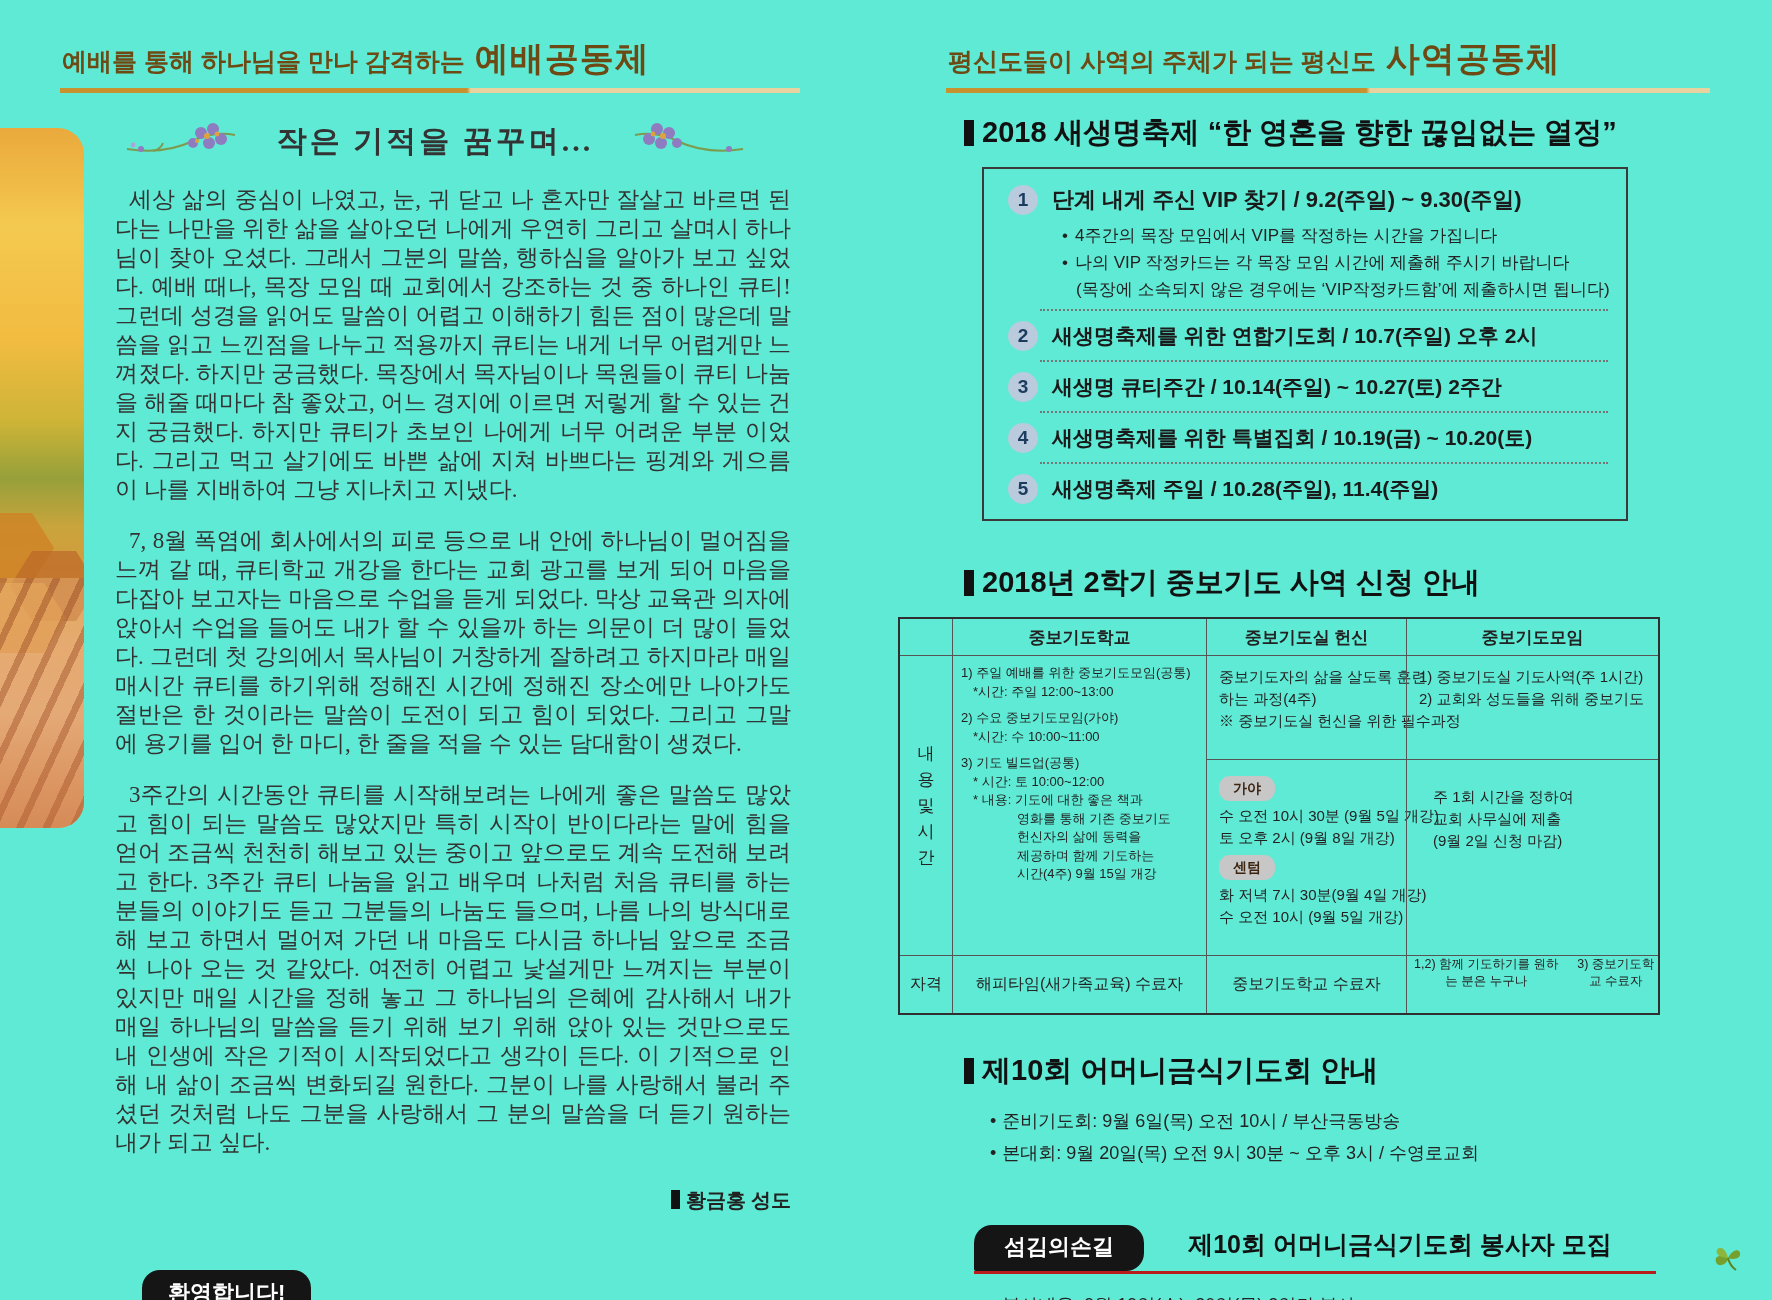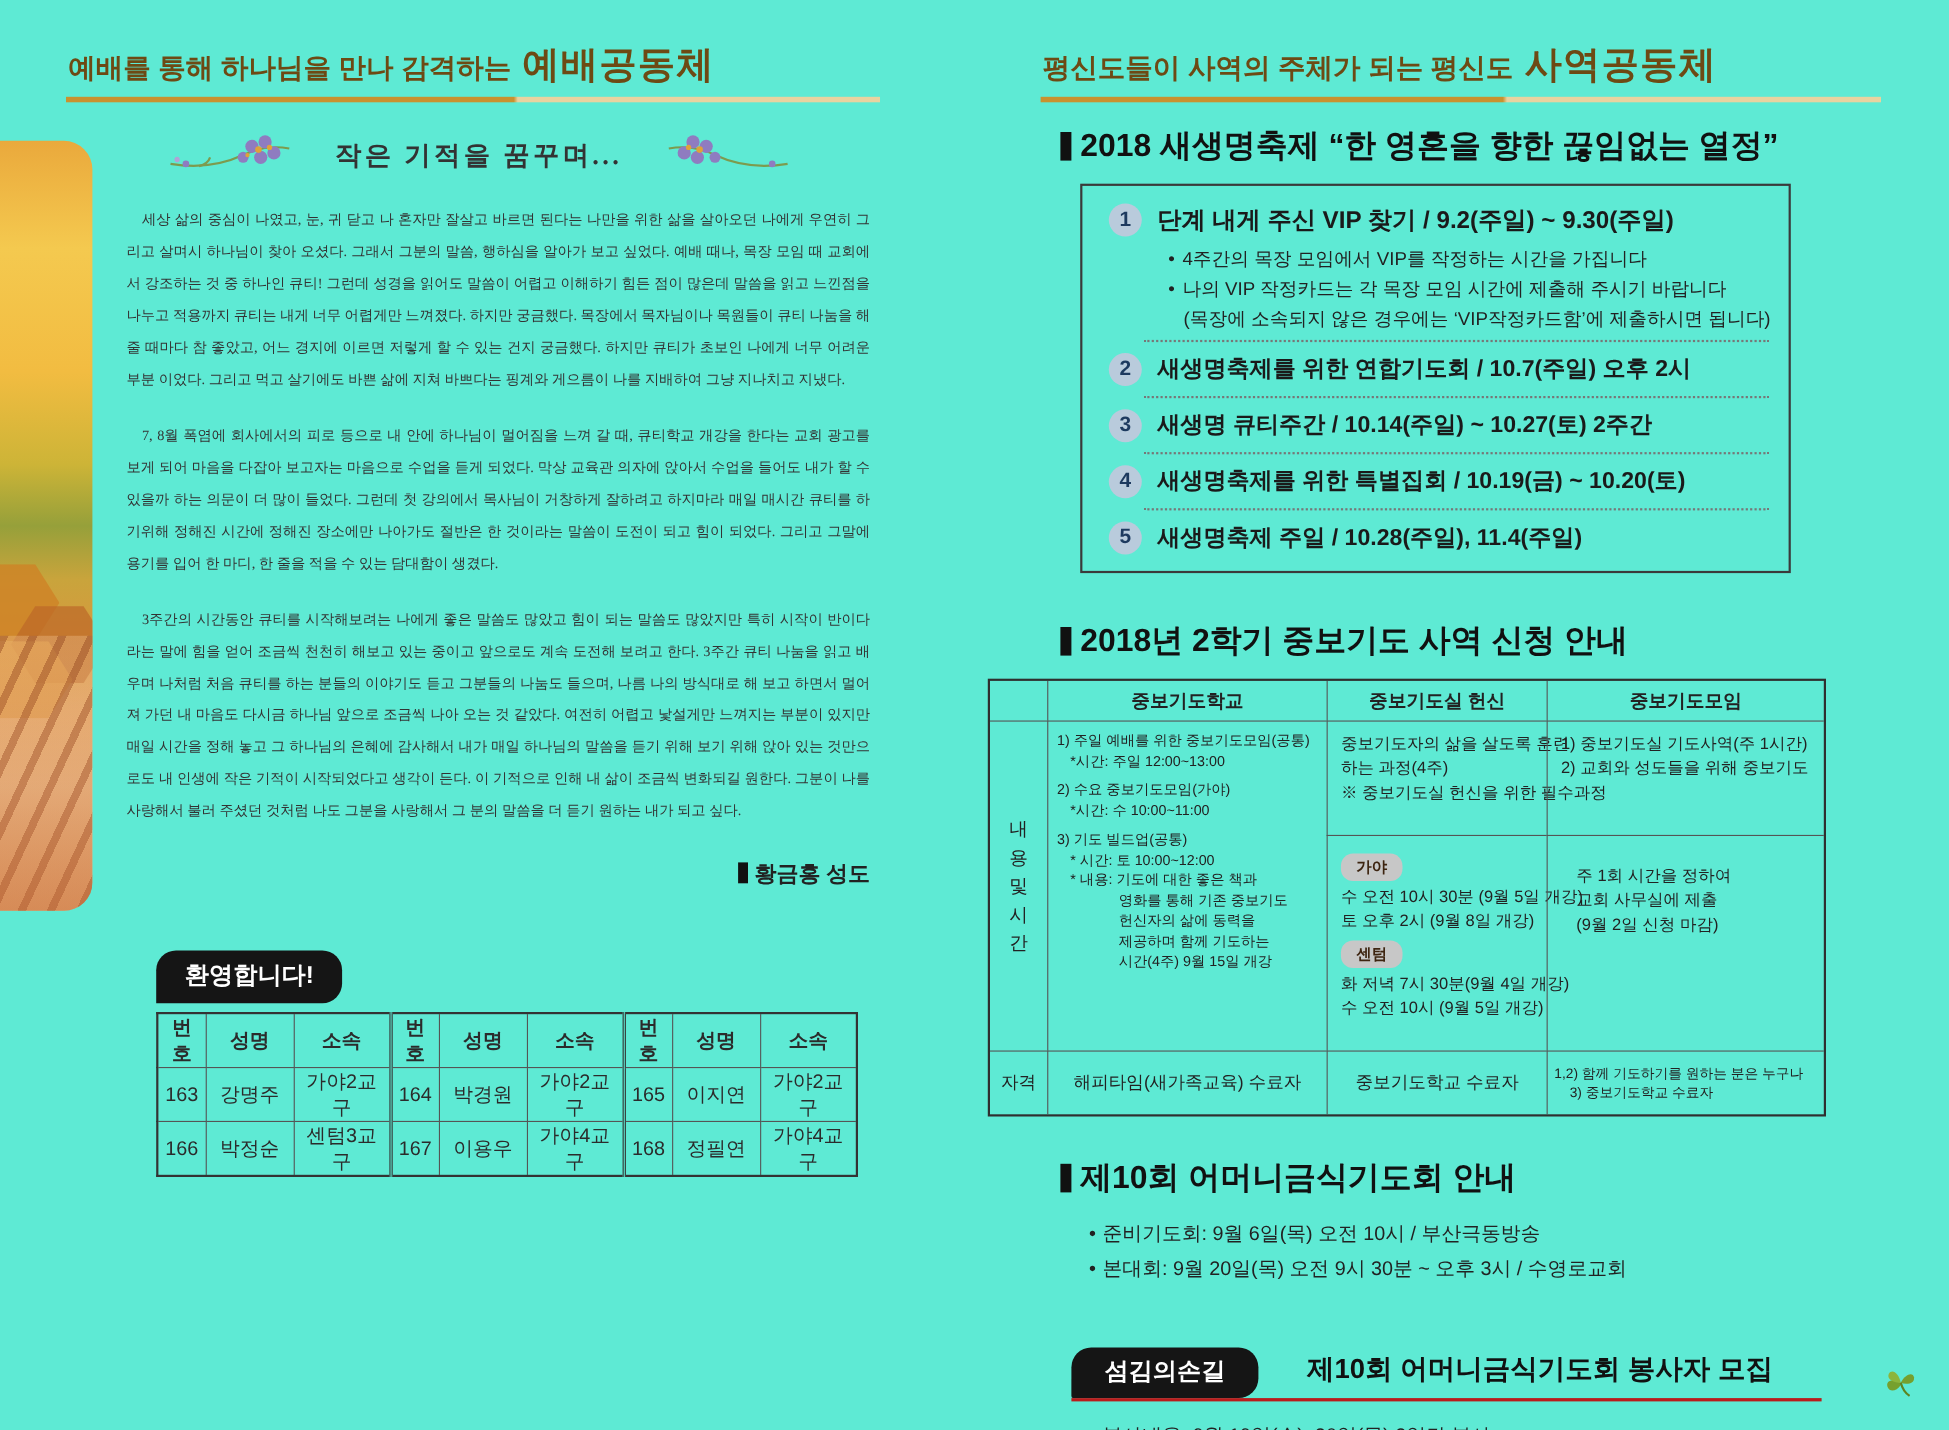--- a/index.html
+++ b/index.html
@@ -29,24 +29,24 @@
   .col-left .col-header{margin-left:2px;}
   .col-right .col-header{margin-left:50px;}
   .hdr-prefix{font-size:25px;}
   .hdr-emph{font-size:34px;letter-spacing:1px;}
   .hrule{height:5px;margin-top:6px;
     background:linear-gradient(to right,#c8922f 0%,#c8922f 55%,#e8d3a0 55.5%,#e8d3a0 100%);}
   .col-right .hrule{margin-left:48px;}
 
   
   .title-row{display:flex;align-items:center;justify-content:center;gap:34px;margin:26px 0 8px 10px;}
-  .article-title{font-size:24px;font-weight:600;letter-spacing:3px;color:#333;margin:0;}
+  .article-title{font-size:30px;font-weight:600;letter-spacing:3px;color:#333;margin:0;}
   .flower svg{display:block;}
   .flip{transform:scaleX(-1);}
-  .body-p{width:676px;margin:22px 0 0 55px;font-size:13px;line-height:29px;text-align:justify;
+  .body-p{width:676px;margin:22px 0 0 55px;font-size:23px;line-height:29px;text-align:justify;
     text-indent:14px;color:#333;}
   .byline{width:676px;margin:30px 0 0 55px;text-align:right;font-size:20px;font-weight:bold;color:#222;}
   .byline-bar{display:inline-block;width:9px;height:19px;background:#111;margin-right:6px;vertical-align:-2px;}
 
   
   .welcome{margin:56px 0 0 82px;}
   .badge-black{display:inline-block;background:#151515;color:#fff;font-family:"Liberation Sans",sans-serif;
     font-weight:bold;font-size:22px;padding:8px 26px 10px;border-radius:18px 18px 18px 0;}
   .wtable{border-collapse:collapse;border:2px solid #333;margin-top:8px;
     font-family:"Liberation Sans",sans-serif;font-size:18px;text-align:center;}
@@ -86,21 +86,21 @@
   .cell .ln{white-space:nowrap;}
   .pill{display:inline-block;background:#c7c7c7;color:#3d2410;font-weight:bold;font-size:14px;
     padding:1px 14px 2px;border-radius:11px;margin:6px 0 4px;}
   .room-submit{display:flex;flex-direction:column;justify-content:flex-start;padding-top:26px;padding-left:26px;}
   .meeting{grid-row:2 / span 2;font-size:13px;line-height:18.5px;padding:8px 4px 6px 8px;}
   .meeting .ln{white-space:nowrap;}
   .meeting .ind-a{padding-left:12px;}
   .meeting .ind-b{padding-left:56px;}
   .meeting .gap{margin-top:8px;}
   .qual{display:flex;align-items:center;justify-content:center;font-size:16px;}
-  .qual3{flex-direction:column;font-size:12.5px;line-height:17px;align-items:flex-start;padding-left:6px;text-align:center;}
+  .qual3{flex-direction:row;font-size:12.5px;line-height:17px;align-items:flex-start;padding-left:6px;text-align:center;}
   .qual3 .q2{padding-left:14px;}
 
   
   .mother-title{margin:36px 0 0 66px;}
   .mbullets{margin:14px 0 0 92px;font-family:"Liberation Sans",sans-serif;font-size:18px;line-height:32px;color:#222;}
   .mbullets .b::before{content:"\2022";margin-right:6px;}
 
   
   .service{margin:56px 0 0 76px;width:682px;}
   .service-head{display:flex;align-items:flex-end;border-bottom:3px solid #b91c1c;}

